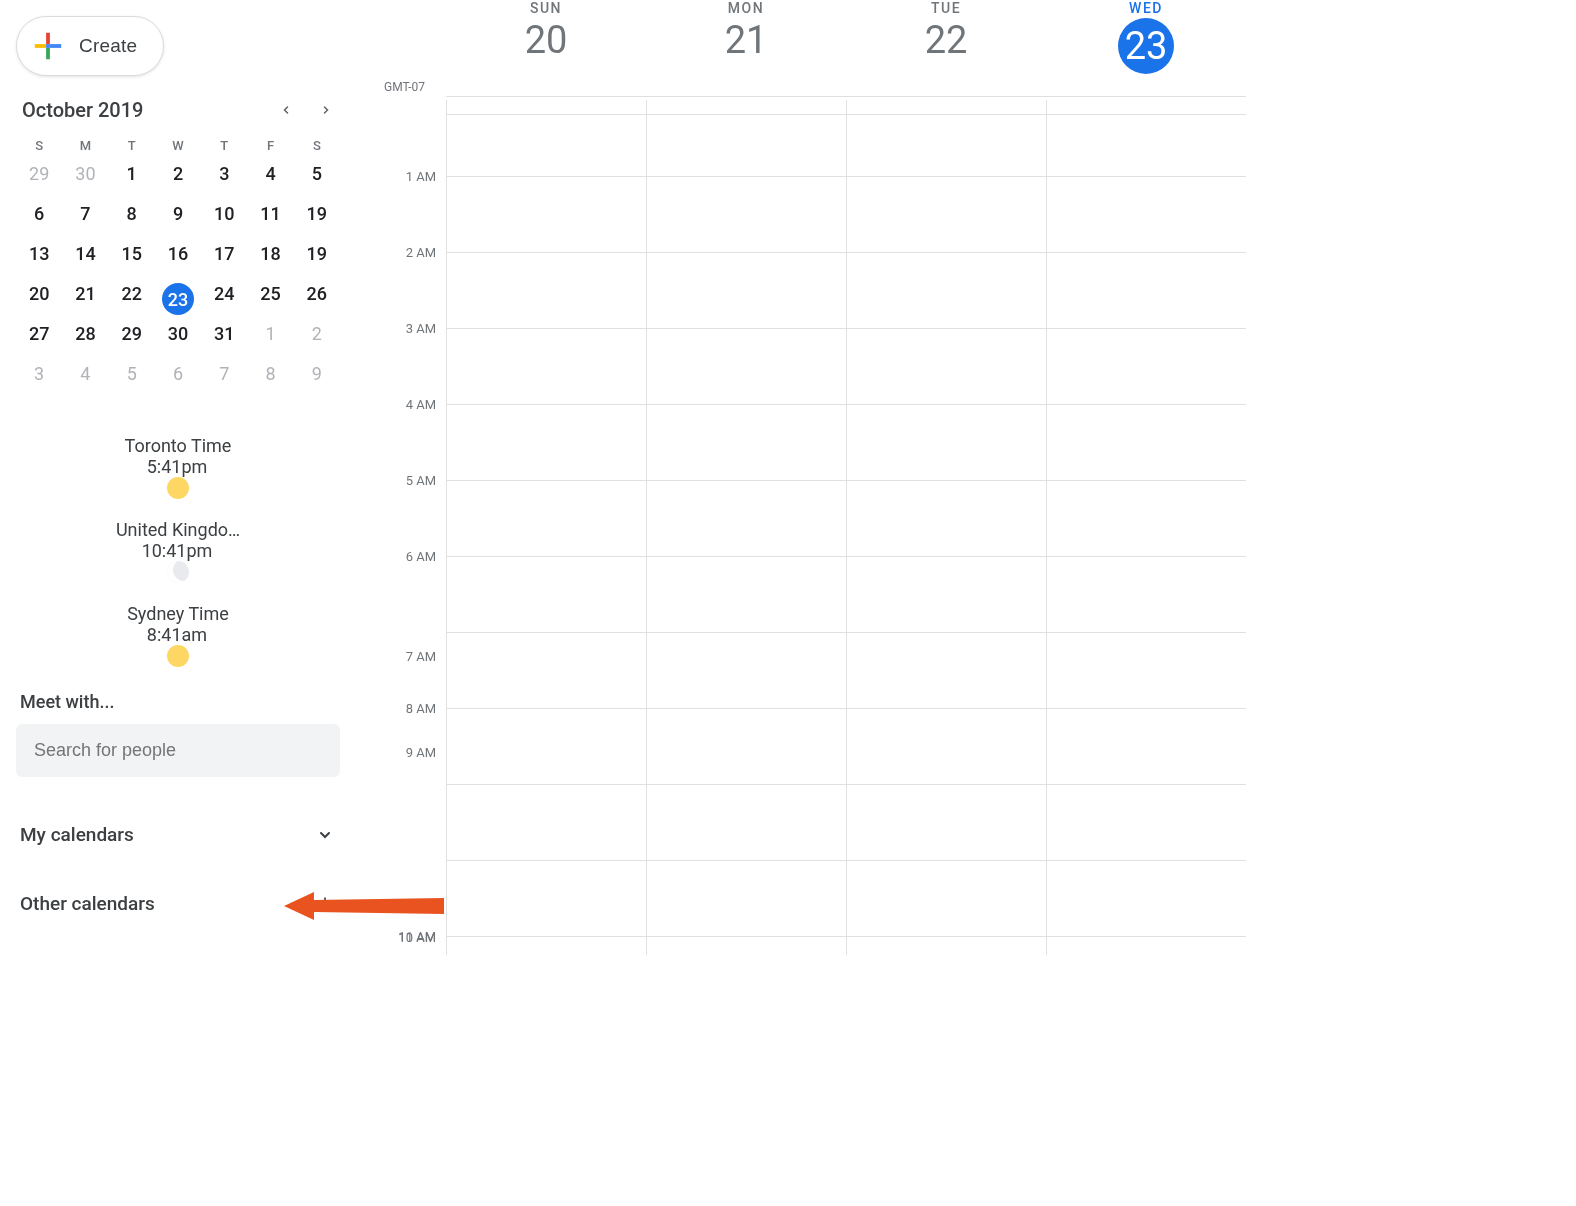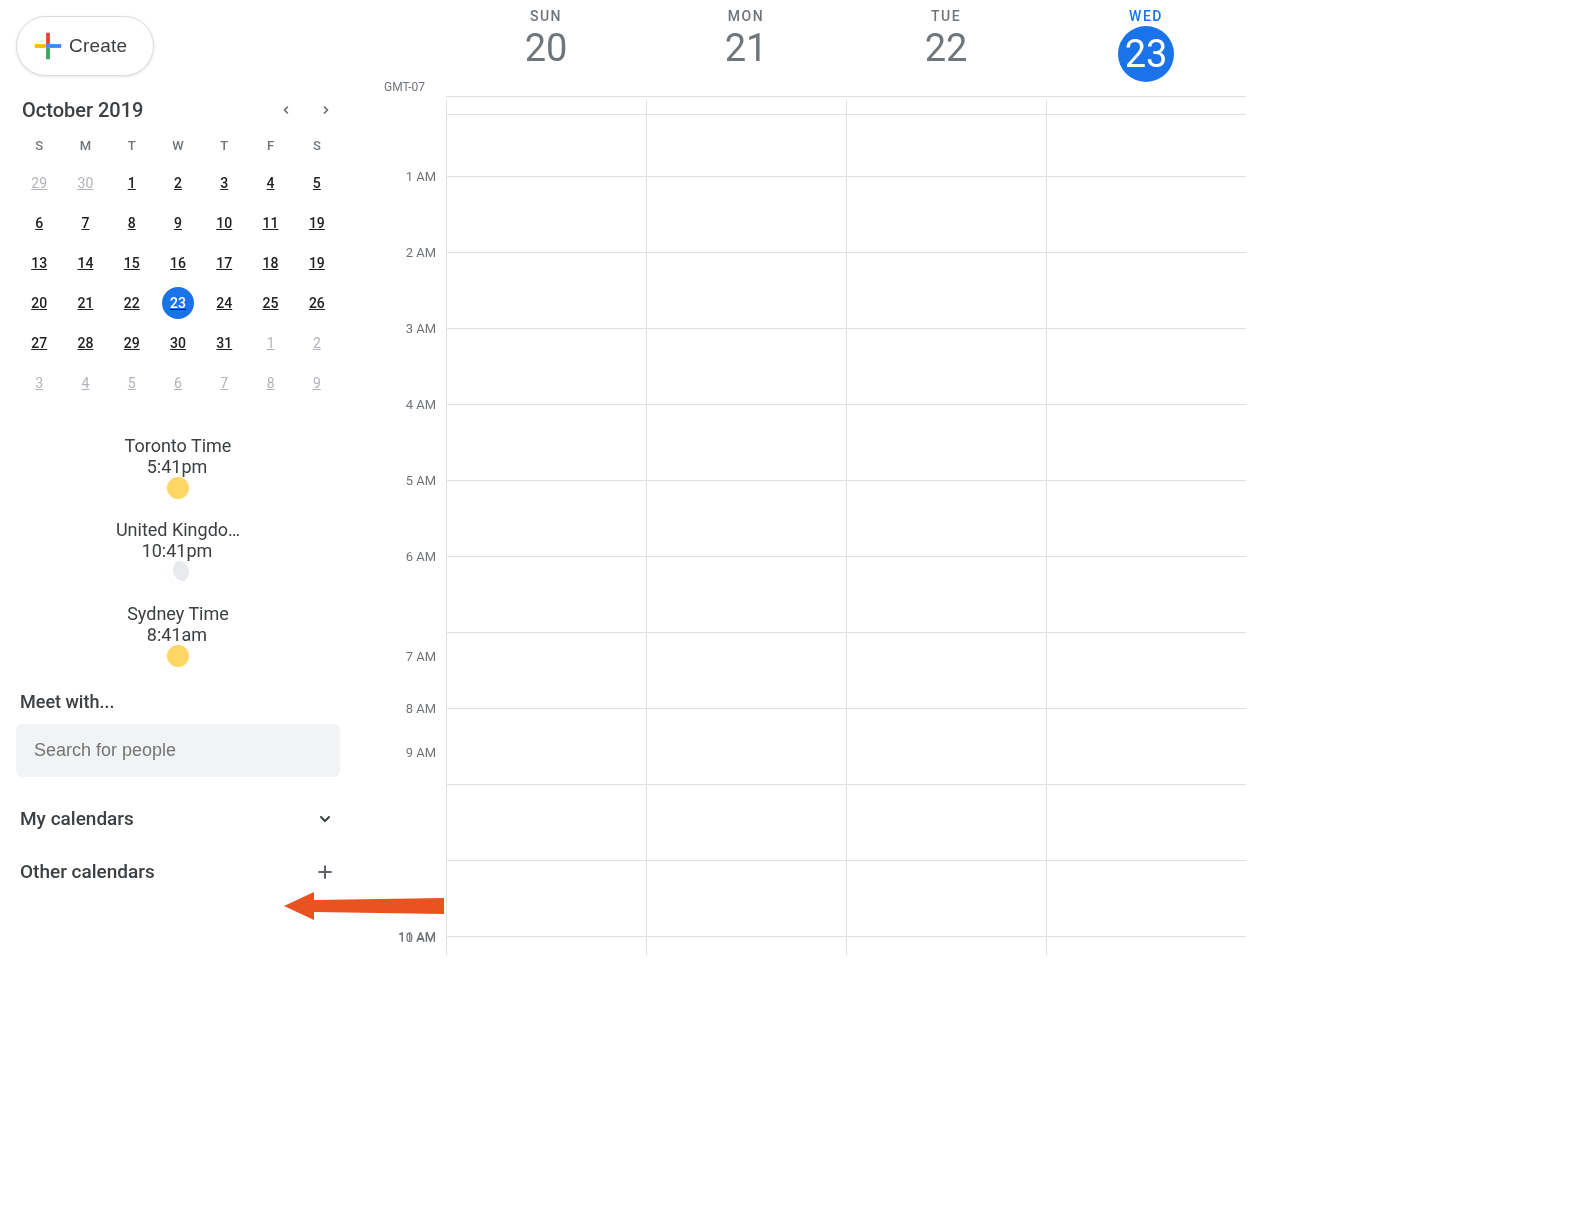--- a/index.html
+++ b/index.html
@@ -3,64 +3,64 @@
 <meta charset="utf-8">
 <style>
   * { box-sizing: border-box; margin: 0; padding: 0; }
   body { font-family: 'Google Sans', Roboto, Arial, sans-serif; color: #3c4043; background: #fff; }
   .app { display: flex; width: 1246px; height: 955px; overflow: hidden; position: relative; }
   .sidebar { width: 356px; padding: 8px 16px 0 16px; flex-shrink: 0; }
   .main { flex: 1; position: relative; }
 
   
   .create-btn {
-    display: inline-flex; align-items: center; gap: 4px;
+    display: inline-flex; align-items: center; gap: 14px;
     height: 60px; padding: 0 26px 0 14px;
     border-radius: 32px; border: 1px solid #dadce0;
     box-shadow: 0 1px 3px rgba(60,64,67,.15);
     background: #fff; cursor: pointer;
     font-size: 19px; font-weight: 500; color: #3c4043; letter-spacing: .2px;
     margin-bottom: 22px; margin-top: 8px;
   }
   .plus-logo { width: 34px; height: 34px; }
 
   
   .mini-header { display: flex; align-items: center; justify-content: space-between; padding: 0 2px 10px 6px; gap: 40px; }
   .mini-title { font-size: 20px; font-weight: 500; color: #3c4043; }
   .mini-nav { display: flex; gap: 16px; }
   .chev { width: 24px; height: 24px; display:flex;align-items:center;justify-content:center; cursor:pointer; color:#5f6368;}
 
   
   .mini-grid { display: grid; grid-template-columns: repeat(7, 1fr); text-align: center; }
   .mini-dow { font-size: 13px; font-weight: 500; color: #70757a; padding: 6px 0 10px; }
-  .mini-day { font-size: 14px; font-weight: 500; color: #202124; height: 40px; display:flex;align-items:center;justify-content:center; cursor:pointer;text-decoration:underline;}
+  .mini-day { font-size: 18px; font-weight: 500; color: #202124; height: 40px; display:flex;align-items:flex-start;justify-content:center; cursor:pointer;}
   .mini-day.dim { color: #b0b3b8; font-weight:400;}
   .mini-day.today span { background:#1a73e8; color:#fff; border-radius:50%; width:32px; height:32px; display:flex;align-items:center;justify-content:center;}
 
   
   .clocks { margin-top: 22px; }
   .clock-row { display:flex; align-items:center; justify-content:space-between; padding: 10px 4px; font-size:18px; color:#3c4043;flex-direction:column;}
   .clock-label { flex:1; white-space:nowrap; overflow:hidden; text-overflow:ellipsis; }
   .clock-time { margin-left:8px; margin-right:10px; }
   .clock-icon { width:22px; height:22px; border-radius:50%; display:inline-block;}
   .sun { background:#fdd663;}
   .moon { background:#e8eaed; box-shadow: inset 6px -2px 0 0 #fff;}
 
   
   .section-title { font-size:18px; font-weight:500; color:#3c4043; margin: 14px 0 12px 4px;}
   .search-people { width: 100%; background:#f1f3f4; border:none; border-radius:6px; padding: 16px 18px; font-size:18px; color:#0f172a; outline:none;}
 
   
-  .cal-section { display:flex; align-items:center; justify-content:space-between; margin-top: 30px; padding: 0 4px;}
+  .cal-section { display:flex; align-items:center; justify-content:space-between; margin-top: 46px; padding: 0 4px;}
   .cal-section-title { font-size:19px; font-weight:500; color:#3c4043;}
   .cal-section-icon { color:#5f6368; cursor:pointer; width:22px; height:22px; display:flex;align-items:center;justify-content:center;}
 
   
   .week-header { display:flex; padding-left: 90px; }
-  .day-col-head { flex:1; text-align:center; padding-top:8px;}
+  .day-col-head { flex:1; text-align:center; padding-top:0;}
   .dow-label { font-size:14px; font-weight:500; letter-spacing:1.5px; color:#70757a;}
   .dow-label.active { color:#1a73e8; }
   .day-num { font-size:38px; font-weight:400; color:#70757a; margin-top:2px;}
   .day-num.active { background:#1a73e8; color:#fff; border-radius:50%; width:56px; height:56px; display:inline-flex;align-items:center;justify-content:center;}
 
   .tz-label { position:absolute; left:28px; top:80px; font-size:12px; color:#70757a;}
   .grid-body { display:flex; position:absolute; top:100px; left:0; right:0; bottom:0;}
   .time-gutter { width:90px; flex-shrink:0; position:relative;}
   .time-label { position:absolute; right:10px; font-size:13px; color:#70757a; transform:translateY(-50%);}
   .grid-cols { flex:1; display:flex; position:relative;}

